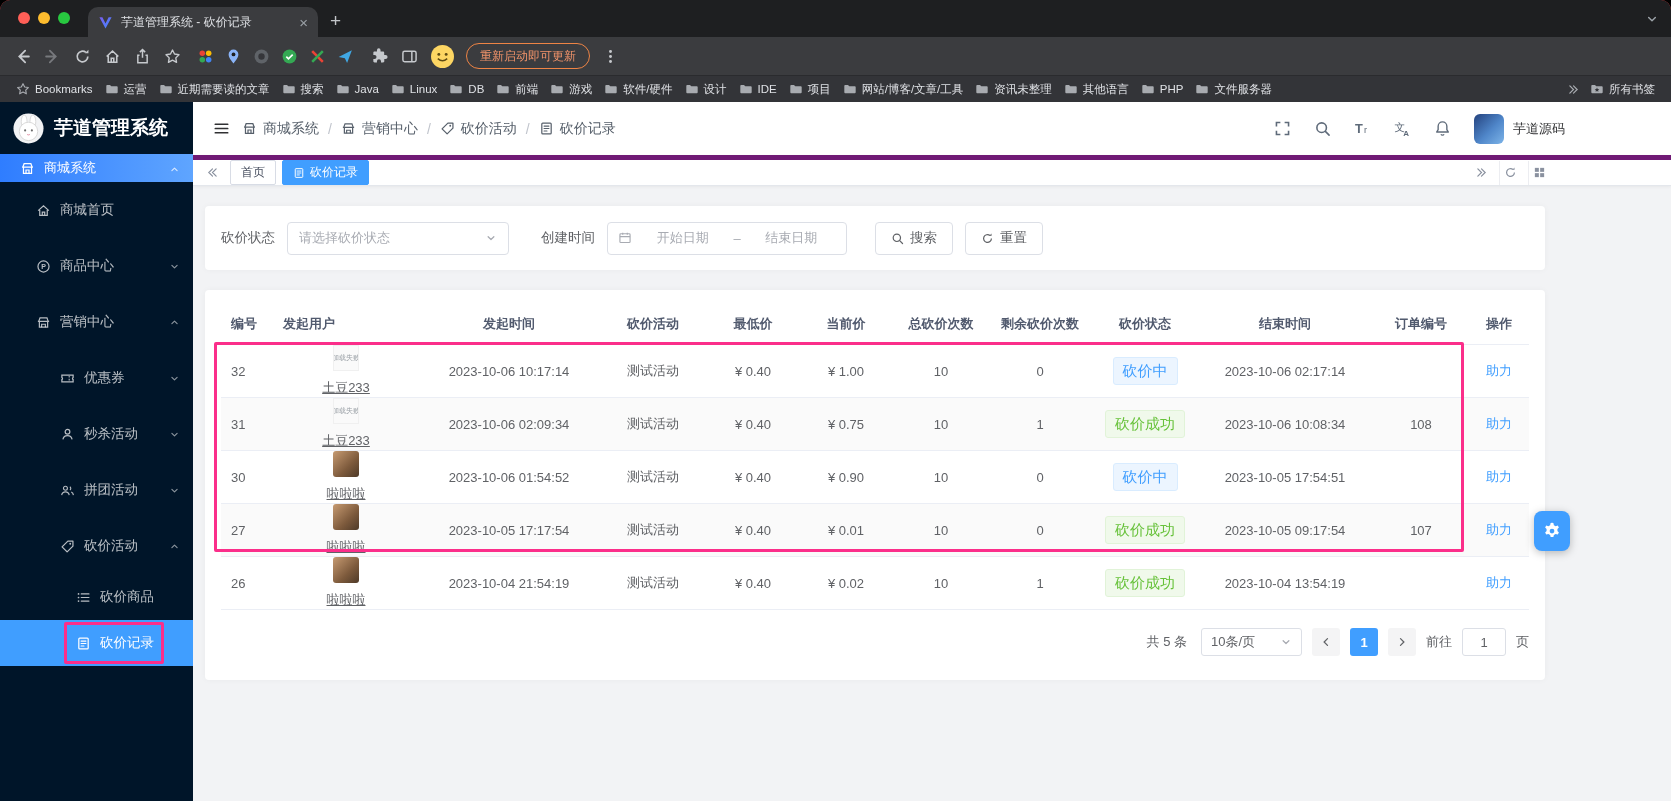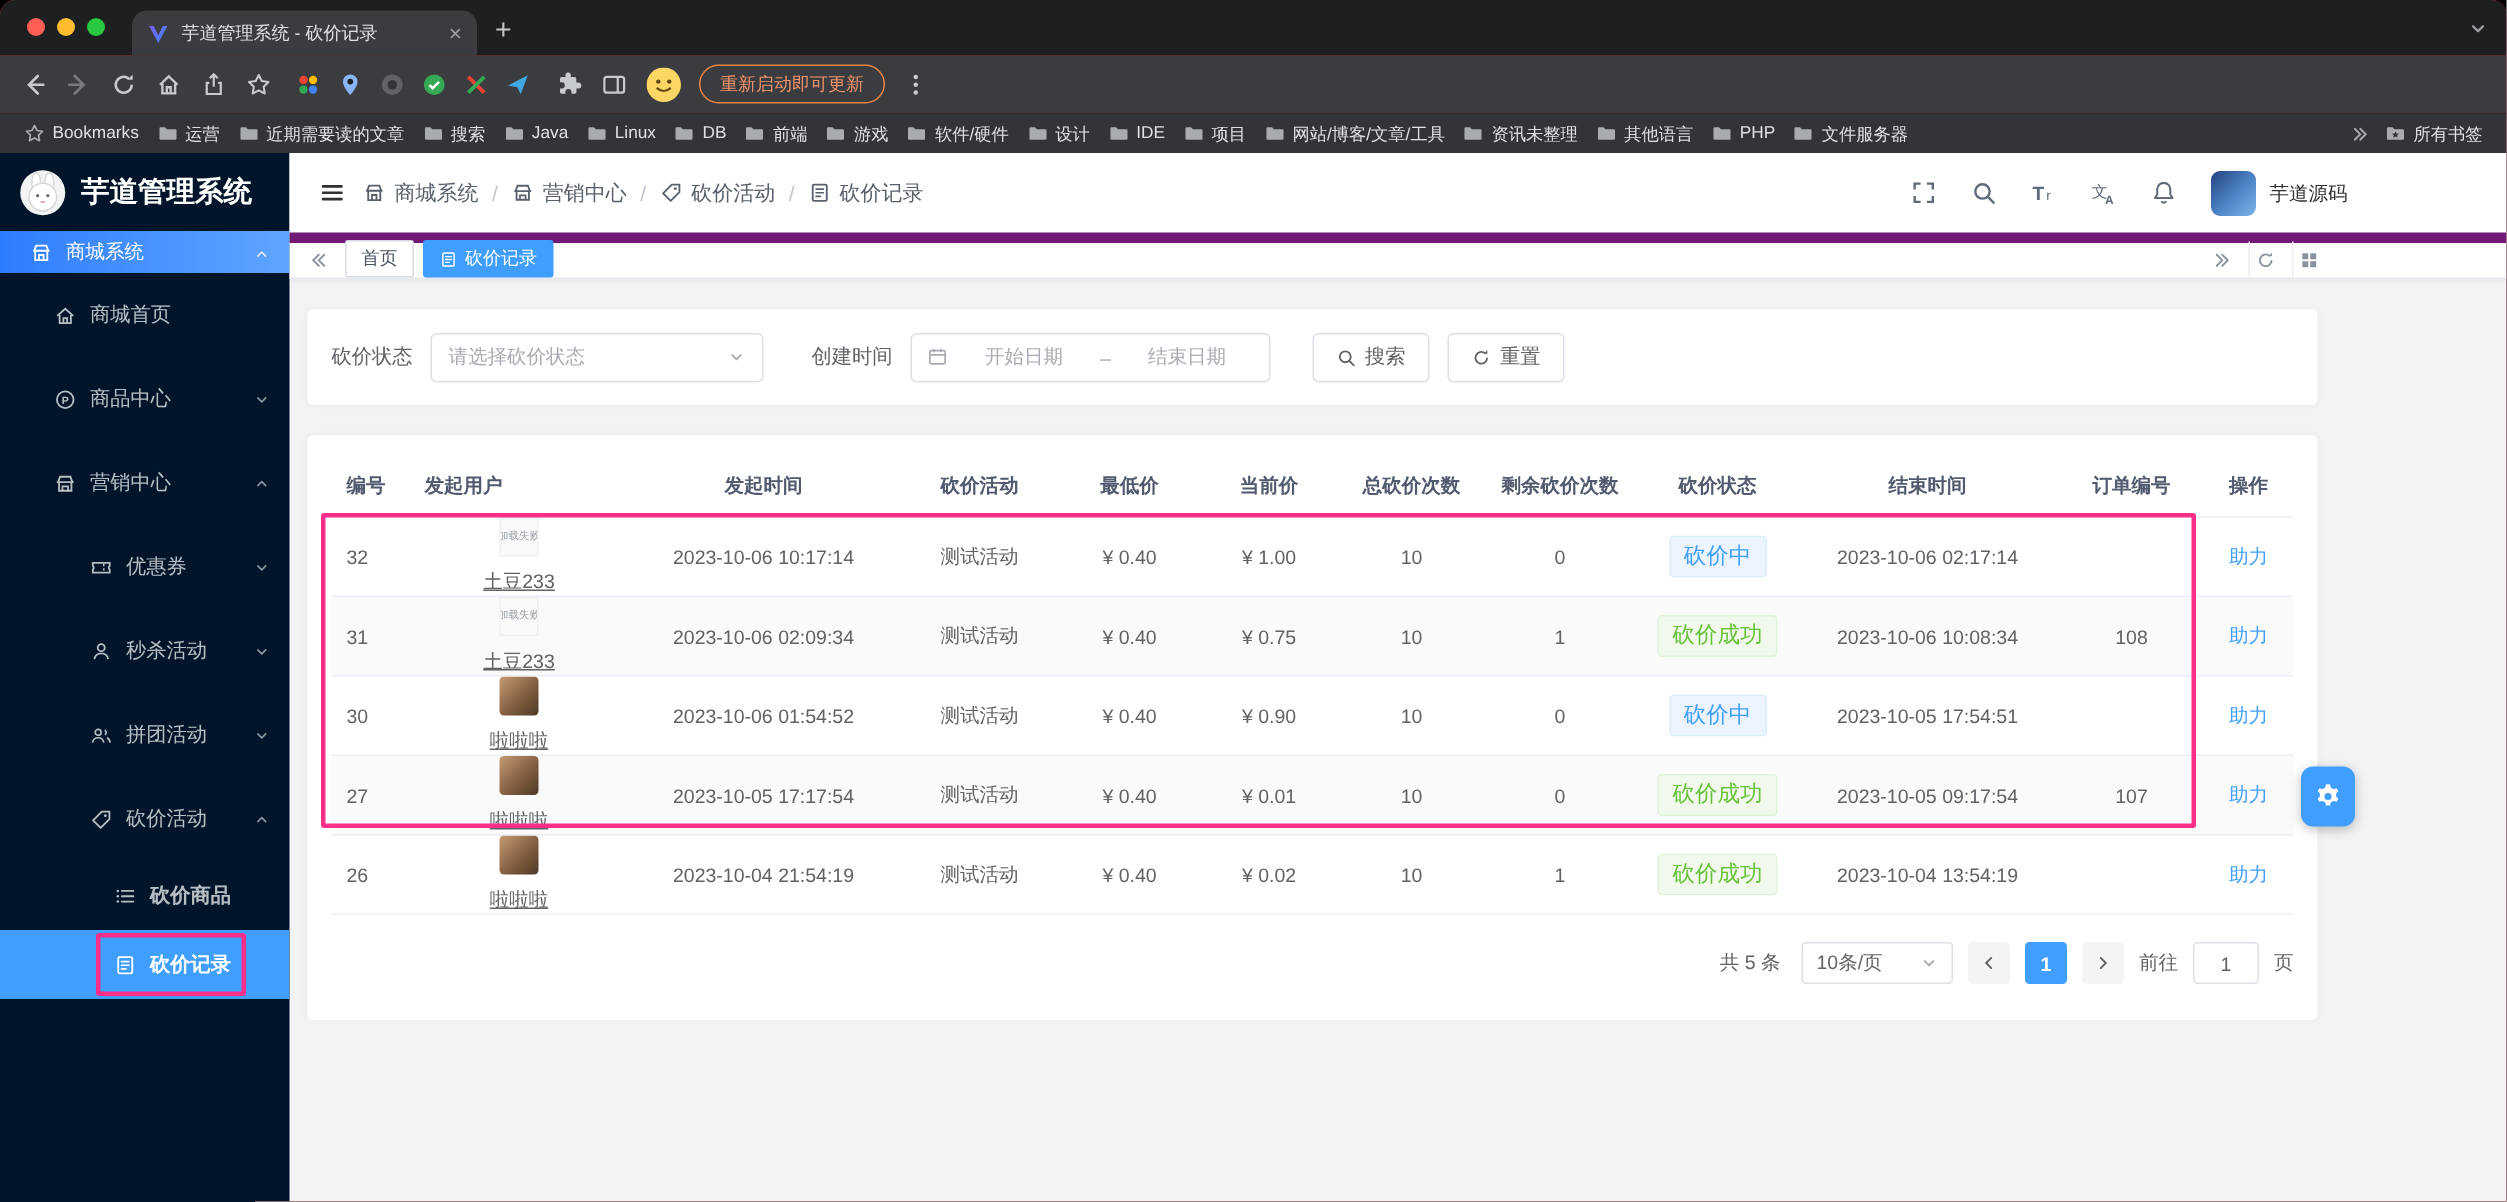--- a/index.html
+++ b/index.html
@@ -50,41 +50,41 @@
   .logo-row { height:52px; display:flex; align-items:center; gap:10px; padding:0 13px; cursor:pointer; }
   .logo-avatar { width:31px; height:31px; flex:none; }
   .logo-title { color:#fff; font-size:19px; font-weight:700; white-space:nowrap;text-align:right; }
   #side-menu { flex:1; display:flex; flex-direction:column; }
   .menu-item { height:56px; display:flex; align-items:center; gap:9px; font-size:13.5px; color:rgba(255,255,255,.72); position:relative; cursor:pointer; flex:none; }
   .menu-item .ic { width:15px; height:15px; }
   .mi-chev { position:absolute; right:13px; opacity:.75; }
   .mi-chev .ic, .menu-item .chev-ic { width:11px; height:11px; }
   .menu-item.lv1{ padding-left:36px; }
   .menu-item.lv2{ padding-left:60px; }
-  .menu-item.lv3{ padding-left:76px; height:46px;font-weight:bold; }
+  .menu-item.lv3{ padding-left:76px; height:46px; }
   .menu-item.root-active { height:28px; padding-left:20px; background:linear-gradient(90deg,#2f7dff,#5fa5ff); color:#fff; font-size:13px; }
   .menu-item.active { background:var(--accent); color:#fff; }
   .menu-item.annotated::after { content:""; position:absolute; left:64px; right:29px; top:2px; bottom:2px; border:3px solid var(--annotation); border-radius:2px; pointer-events:none; }
 
   .main { flex:1; display:flex; flex-direction:column; min-width:0; }
   .app-header { height:53px; background:#fff; display:flex; align-items:center; padding:0 0 0 20px; gap:12px; flex:none; }
   .hamburger { color:#303133; display:flex; cursor:pointer; }
   .hamburger .ic{width:17px;height:17px}
   .breadcrumb { display:flex; align-items:center; gap:7px; font-size:14px; color:#57606b; flex:1; min-width:0; }
   .crumb { display:flex; align-items:center; gap:6px; cursor:pointer; white-space:nowrap; }
   .crumb .ic { width:15px; height:15px; }
   .crumb-sep { color:#c0c4cc; margin:0 2px; }
   .header-right { display:flex; align-items:center; gap:23px; color:#5f6b7a; padding-right:106px; flex:none; }
   .hd-ic { display:flex; cursor:pointer; }
   .hd-ic .ic { width:17px; height:17px; }
   .user-chip { display:flex; align-items:center; gap:9px; cursor:pointer; }
   .avatar { width:30px; height:30px; border-radius:6px; background:linear-gradient(135deg,#24427e,#4f86c9 55%,#7db4e8); display:inline-block; }
   .username { font-size:13px; color:#303133; white-space:nowrap; }
 
-  .tags-bar { height:31px; background:#fff; border-top:7px solid #701a75; border-bottom:1px solid #e4e7ec; box-shadow:0 1px 3px rgba(0,0,0,.05); display:flex; align-items:flex-end; padding:0 8px; gap:7px; flex:none; }
+  .tags-bar { height:31px; background:#fff; border-top:5px solid #701a75; border-bottom:1px solid #e4e7ec; box-shadow:0 1px 3px rgba(0,0,0,.05); display:flex; align-items:center; padding:0 8px; gap:7px; flex:none; }
   .tag-nav { color:#8a919f; display:flex; align-items:center; justify-content:center; width:22px; height:24px; cursor:pointer; flex:none; }
   .tag-nav .ic{width:13px;height:13px}
   .tag-nav.bordered { border-left:1px solid #ecedf1; }
   .tags { display:flex; gap:6px; }
   .tag { height:25px; display:flex; align-items:center; gap:5px; padding:0 10px; border:1px solid #d8dce5; background:#fff; color:#495060; font-size:12px; border-radius:2px; cursor:pointer; white-space:nowrap; }
   .tag.active { background:var(--accent); border-color:var(--accent); color:#fff; }
   .tag .ic { width:12px; height:12px; }
   .tags-spacer { flex:1; }
   .tags-right-pad { width:106px; flex:none; }
 

